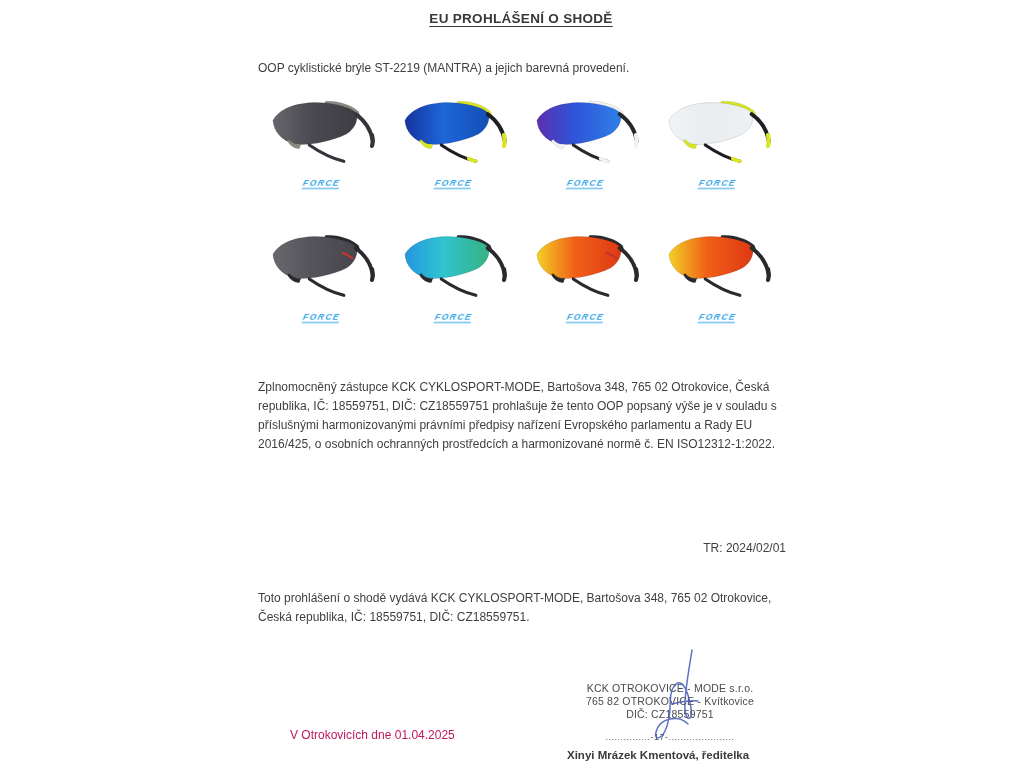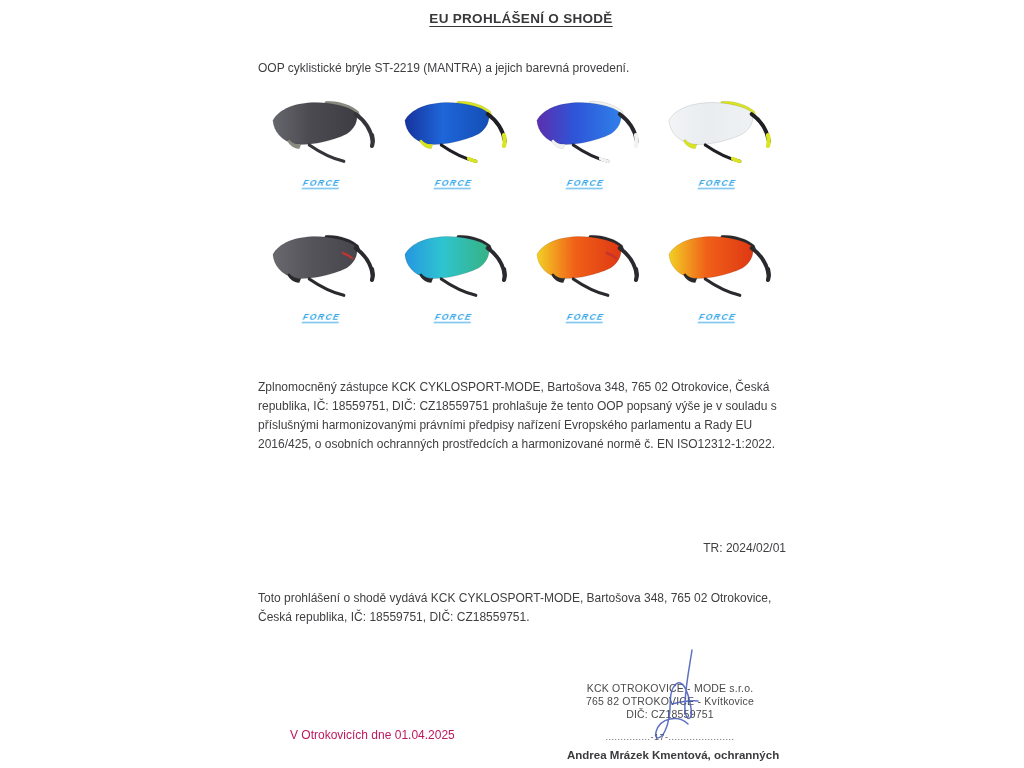--- a/index.html
+++ b/index.html
@@ -232,13 +232,13 @@
   <div class="dotted">...............-17-......................</div>
 </div>
 
 <svg class="signature-svg" width="92" height="108" viewBox="0 0 92 108">
   <g id="sig-ink" fill="none" stroke="#4459b8" stroke-width="1.5" opacity="0.85" stroke-linecap="round">
     <path d="M58 6 C 55 26, 50 50, 51 66 C 52 78, 59 77, 57 64 C 54 46, 47 30, 39 44 C 33 55, 40 68, 31 87 C 27 95, 20 97, 22 88 C 26 73, 45 71, 54 80"></path>
     <path d="M38 60 C 46 58, 56 56, 64 57"></path>
   </g>
 </svg>
 
-<div class="signer">Andrea Mrázek Kmentová, ochranných</div>
+<div class="signer">Xinyi Mrázek Kmentová, ředitelka</div>
 
 </body></html>

